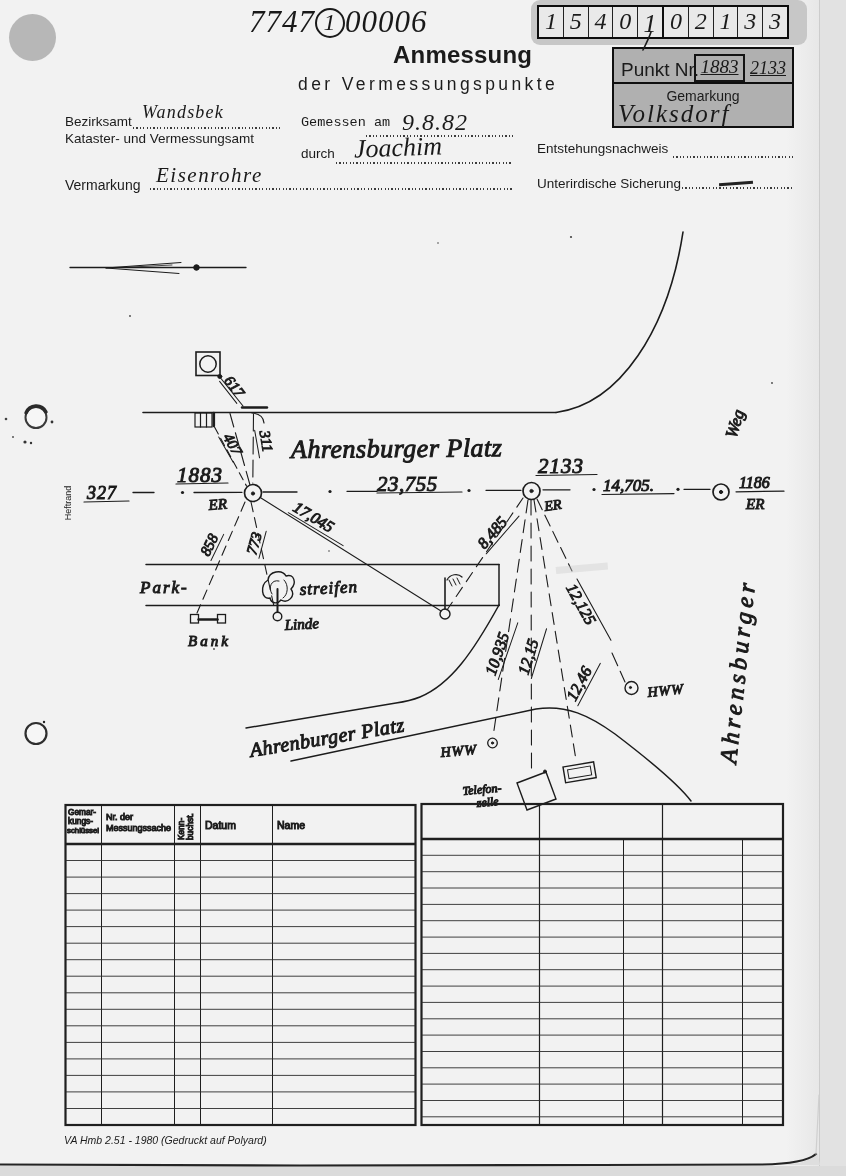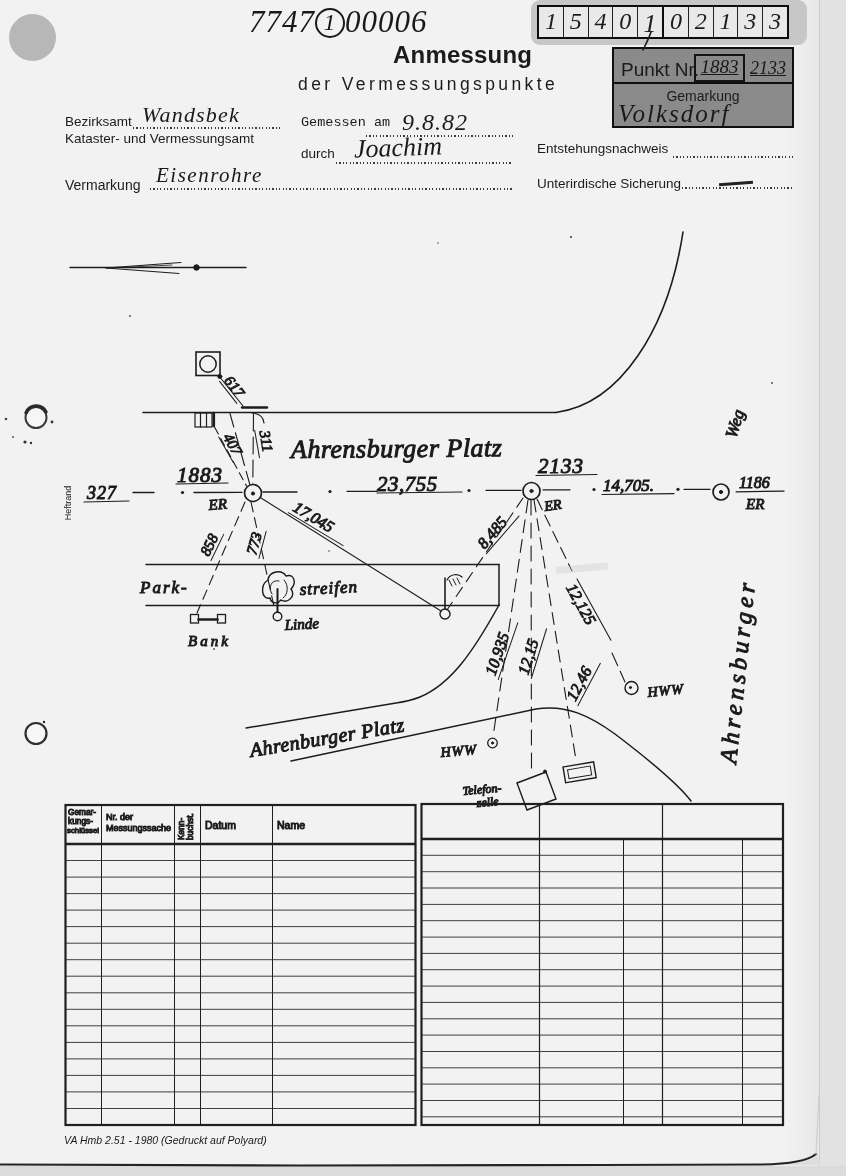--- a/index.html
+++ b/index.html
@@ -38,37 +38,37 @@
   <div style="flex:1;border-right:1px solid #222;font-family:'Liberation Serif',serif;font-style:italic;font-size:24px;text-align:center;line-height:29px;">4</div>
   <div style="flex:1;border-right:1px solid #222;font-family:'Liberation Serif',serif;font-style:italic;font-size:24px;text-align:center;line-height:29px;">0</div>
   <div style="flex:1;border-right:2.5px solid #0d0d0d;font-family:'Liberation Serif',serif;font-style:italic;font-size:26px;text-align:center;line-height:34px;">1</div>
   <div style="flex:1;border-right:1px solid #222;font-family:'Liberation Serif',serif;font-style:italic;font-size:24px;text-align:center;line-height:29px;">0</div>
   <div style="flex:1;border-right:1px solid #222;font-family:'Liberation Serif',serif;font-style:italic;font-size:24px;text-align:center;line-height:29px;">2</div>
   <div style="flex:1;border-right:1px solid #222;font-family:'Liberation Serif',serif;font-style:italic;font-size:24px;text-align:center;line-height:29px;">1</div>
   <div style="flex:1;border-right:1px solid #222;font-family:'Liberation Serif',serif;font-style:italic;font-size:24px;text-align:center;line-height:29px;">3</div>
   <div style="flex:1;font-family:'Liberation Serif',serif;font-style:italic;font-size:24px;text-align:center;line-height:29px;">3</div>
 </div>
 
-<div class="abs" style="left:612px;top:47px;width:178px;height:77px;border:2px solid #0f0f0f;background:#0ea5e9;">
+<div class="abs" style="left:612px;top:47px;width:178px;height:77px;border:2px solid #0f0f0f;background:#84cc16;">
   <div style="position:relative;height:33px;border-bottom:2px solid #0f0f0f;">
     <span class="p" style="position:absolute;left:7px;top:10px;font-size:19px;">Punkt Nr.</span>
     <span class="hw" style="position:absolute;left:80px;top:5px;width:47px;height:24px;border:2px solid #141414;font-size:19px;text-align:center;text-decoration:underline;">1883</span>
     <span class="hw" style="position:absolute;left:136px;top:9px;font-size:18px;text-decoration:underline;">2133</span>
   </div>
   <div style="position:relative;height:42px;">
     <div class="p" style="text-align:center;font-size:14px;padding-top:4px;">Gemarkung</div>
     <div class="hw" style="position:absolute;left:4px;top:16px;font-size:25px;letter-spacing:2px;text-align:right;">Volksdorf</div>
   </div>
 </div>
 
 <div class="abs p" style="left:65px;top:114px;font-size:13.5px;">Bezirksamt</div>
 
 <div class="abs dot" style="left:133px;top:127px;width:150px;"></div>
 
-<div class="abs hw" style="left:142px;top:102px;font-size:22px;letter-spacing:1.2px;">Wandsbek</div>
+<div class="abs hw" style="left:142px;top:102px;font-size:18px;letter-spacing:1.2px;">Wandsbek</div>
 
 <div class="abs p" style="left:65px;top:131px;font-size:13.5px;">Kataster- und Vermessungsamt</div>
 
 <div class="abs p" style="left:301px;top:115px;font-size:13.5px;font-family:Liberation Mono, monospace;">Gemessen am</div>
 
 <div class="abs dot" style="left:366px;top:135px;width:147px;"></div>
 
 <div class="abs hw" style="left:402px;top:109px;font-size:24px;letter-spacing:1px;">9.8.82</div>
 
 <div class="abs p" style="left:301px;top:146px;font-size:13.5px;">durch</div>

